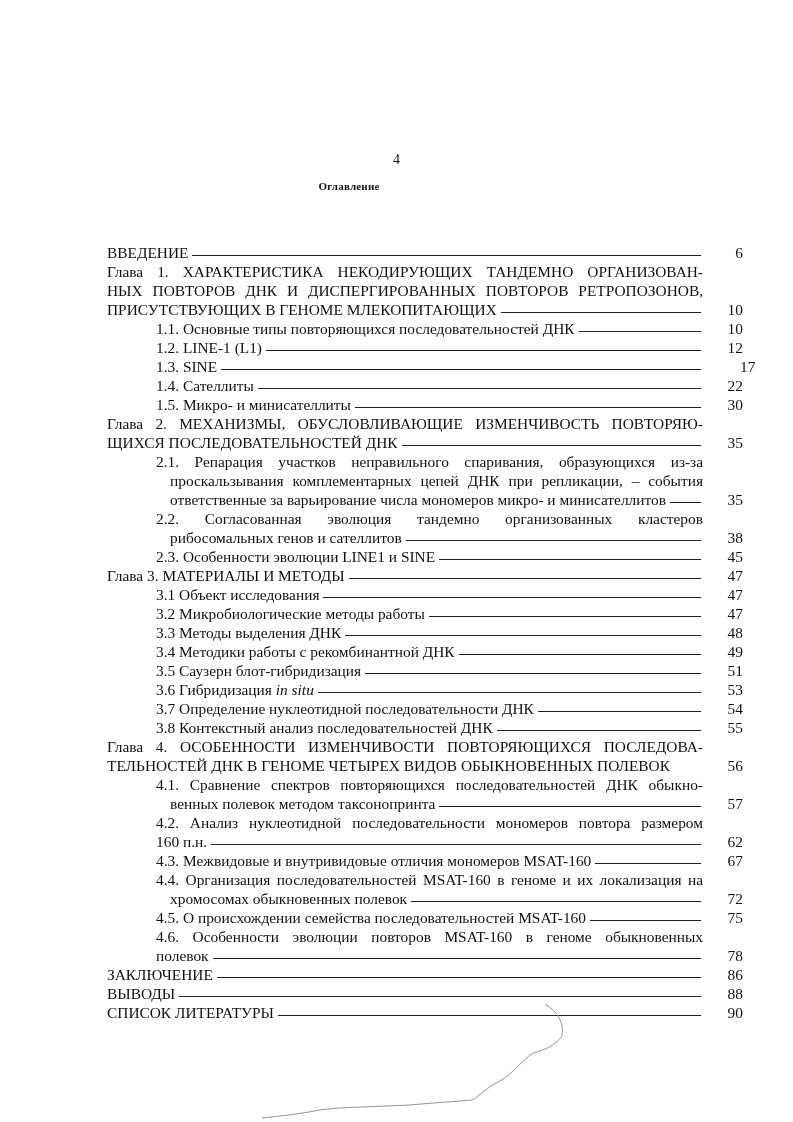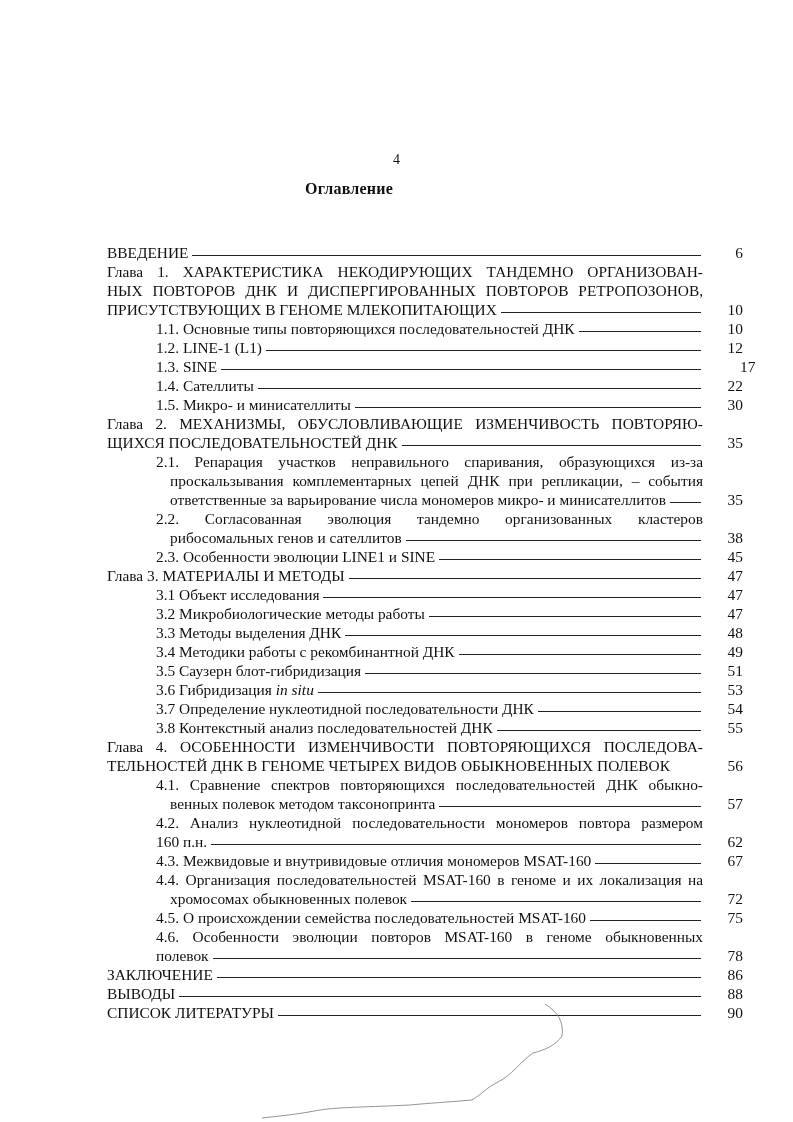--- a/index.html
+++ b/index.html
@@ -7,21 +7,21 @@
       width: 793px; height: 1122px; position: relative; overflow: hidden;
       font-family: "Liberation Serif", "DejaVu Serif", serif;
       color: #111; font-size: 15.4px;
     }
     .page-number {
       position: absolute; top: 152px; left: 0; width: 793px; text-align: center;
       font-size: 14px;
     }
     .toc-title {
       position: absolute; top: 180px; left: 0; width: 698px; text-align: center;
-      font-weight: bold; font-size: 16px; letter-spacing: 0.2px;
+      font-weight: bold; font-size: 11px; letter-spacing: 0.2px;
     }
     .toc {
       position: absolute; top: 243px; left: 107px; width: 640px;
     }
     .entry { position: relative; line-height: 19px; }
     .entry .row {
       display: flex; align-items: baseline;
     }
     .entry .body {
       width: 596px; flex: 0 0 596px;

